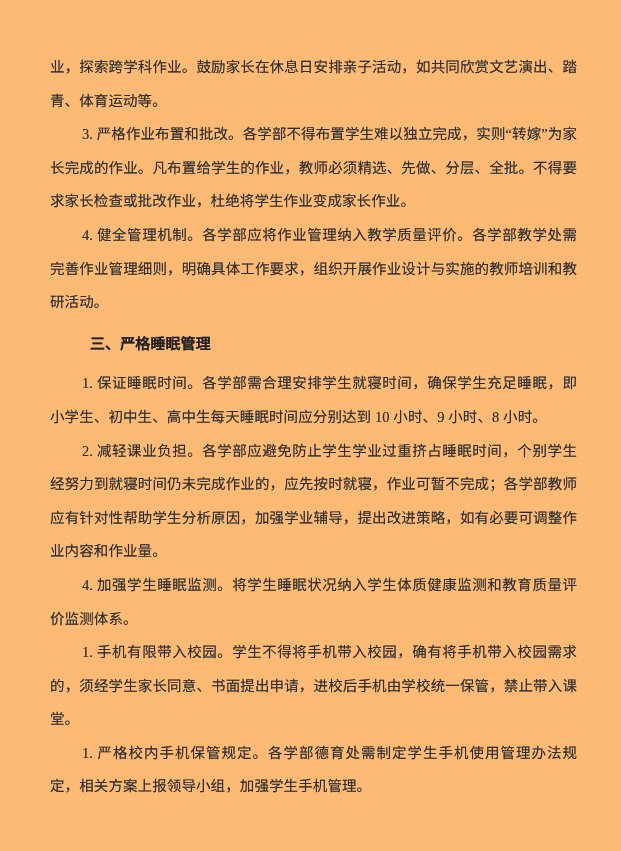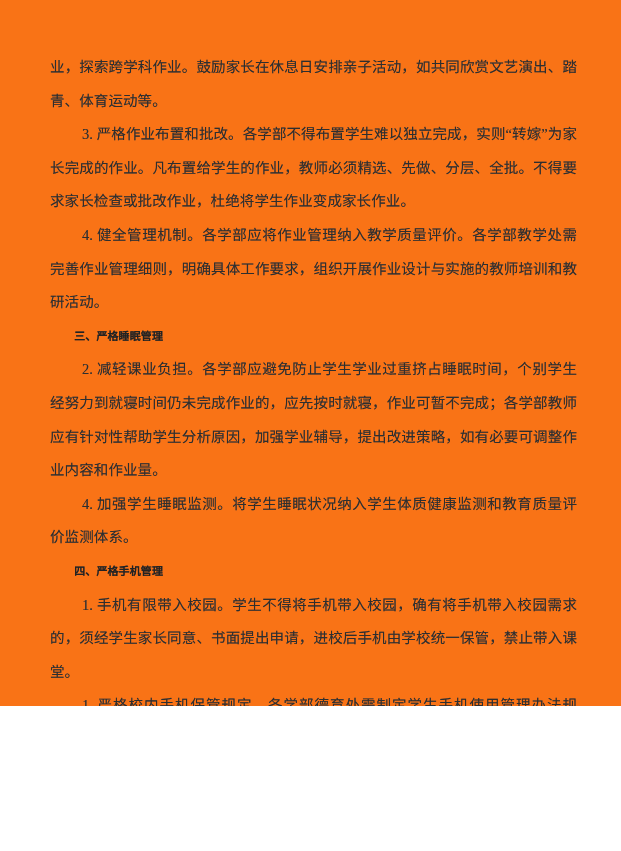--- a/index.html
+++ b/index.html
@@ -3,22 +3,22 @@
 <meta charset="utf-8">
 <style>
   html, body {
     margin: 0;
     padding: 0;
     background: #ffffff;
   }
   .page {
     position: relative;
     width: 621px;
-    height: 706px;
-    background: #f97316;
+    height: 851px;
+    background: #fdba74;
     overflow: hidden;
     font-family: "Liberation Serif", "DejaVu Serif", serif;
   }
   .content {
     position: absolute;
     left: 50px;
     top: 51px;
     width: 527px;
     color: #2e2e2e;
     font-size: 14.5px;
@@ -31,38 +31,38 @@
     text-align: justify;
     text-justify: inter-character;
   }
   .para.indent {
     text-indent: 2.2em;
   }
   .para.no-indent {
     text-indent: 0;
   }
   .heading {
-    margin: 0;
+    margin: 7px;
     font-family: Liberation Sans, sans-serif;
     font-weight: bold;
-    font-size: 11px;
+    font-size: 15px;
     line-height: 33.6px;
     color: #222222;
     text-indent: 2.2em;
     text-shadow: 0 0 0.6px rgba(40,50,70,0.6);
   }
 </style>
 </head>
 <body>
 
 <div class="page">
   <div class="content">
     <p class="para no-indent">业，探索跨学科作业。鼓励家长在休息日安排亲子活动，如共同欣赏文艺演出、踏青、体育运动等。</p>
     <p class="para indent">3. 严格作业布置和批改。各学部不得布置学生难以独立完成，实则“转嫁”为家长完成的作业。凡布置给学生的作业，教师必须精选、先做、分层、全批。不得要求家长检查或批改作业，杜绝将学生作业变成家长作业。</p>
     <p class="para indent">4. 健全管理机制。各学部应将作业管理纳入教学质量评价。各学部教学处需完善作业管理细则，明确具体工作要求，组织开展作业设计与实施的教师培训和教研活动。</p>
     <h3 class="heading">三、严格睡眠管理</h3>
+    <p class="para indent">1. 保证睡眠时间。各学部需合理安排学生就寝时间，确保学生充足睡眠，即小学生、初中生、高中生每天睡眠时间应分别达到 10 小时、9 小时、8 小时。</p>
     <p class="para indent">2. 减轻课业负担。各学部应避免防止学生学业过重挤占睡眠时间，个别学生经努力到就寝时间仍未完成作业的，应先按时就寝，作业可暂不完成；各学部教师应有针对性帮助学生分析原因，加强学业辅导，提出改进策略，如有必要可调整作业内容和作业量。</p>
     <p class="para indent">4. 加强学生睡眠监测。将学生睡眠状况纳入学生体质健康监测和教育质量评价监测体系。</p>
-    <h3 class="heading">四、严格手机管理</h3>
     <p class="para indent">1. 手机有限带入校园。学生不得将手机带入校园，确有将手机带入校园需求的，须经学生家长同意、书面提出申请，进校后手机由学校统一保管，禁止带入课堂。</p>
     <p class="para indent">1. 严格校内手机保管规定。各学部德育处需制定学生手机使用管理办法规定，相关方案上报领导小组，加强学生手机管理。</p>
   </div>
 </div>
 
 </body></html>

